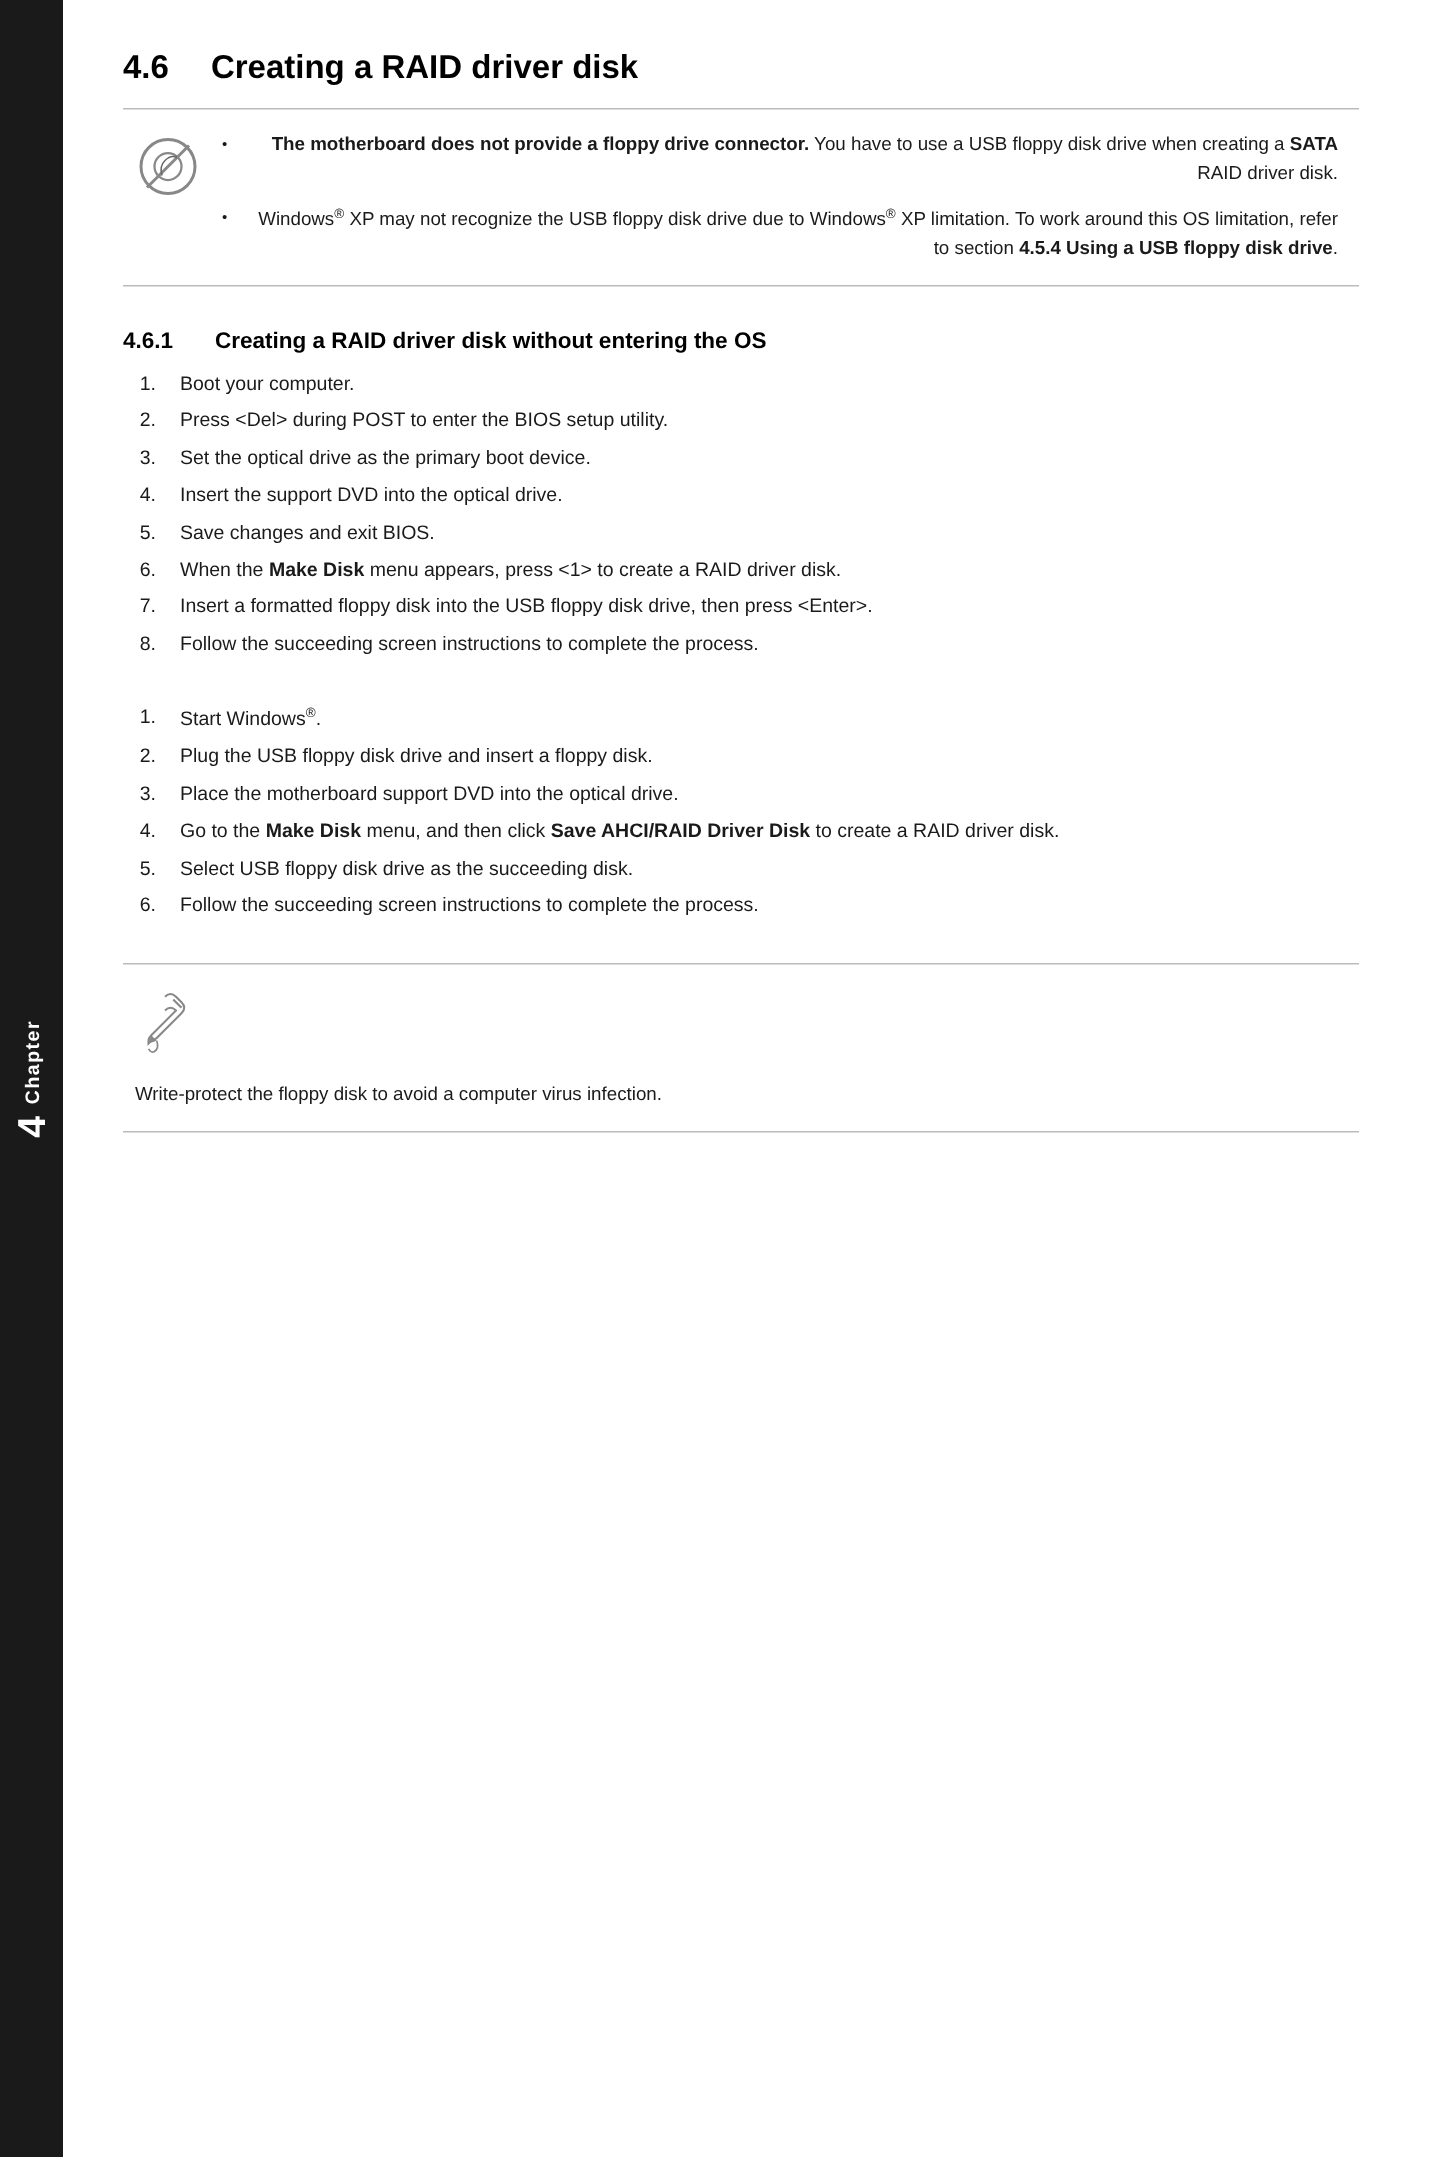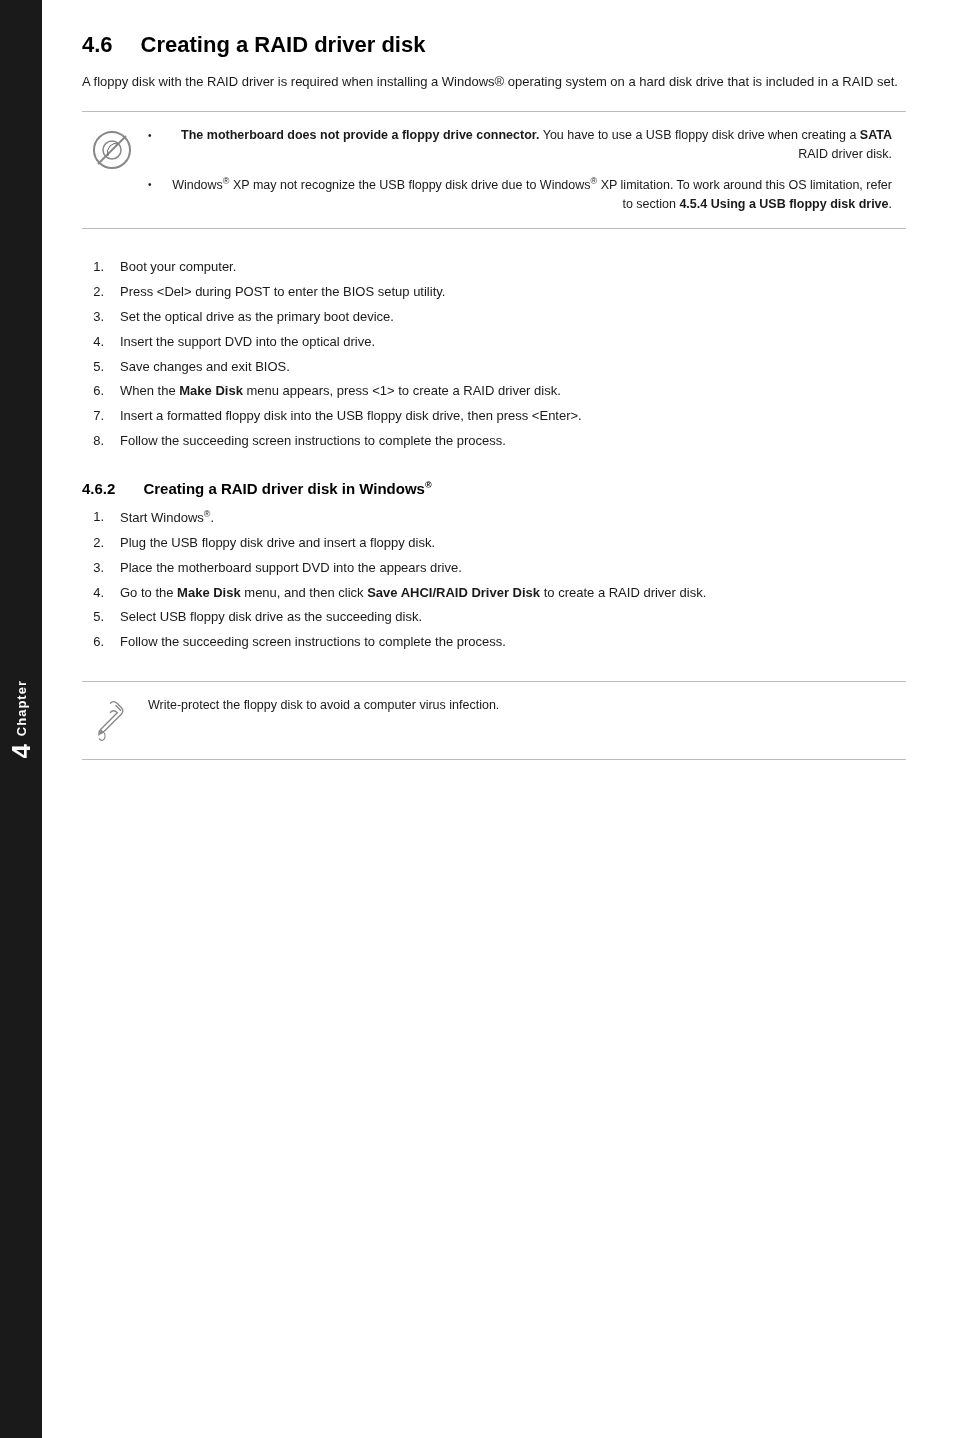--- a/index.html
+++ b/index.html
@@ -164,20 +164,21 @@
 
     .tip-box {
       border-top: 1px solid #bbb;
       border-bottom: 1px solid #bbb;
       padding: 14px 14px 14px 8px;
       margin-top: 14px;
       margin-bottom: 8px;
       display: flex;
       align-items: flex-start;
       gap: 14px;
+      flex-direction: column;
     }
 
     .tip-icon {
       width: 44px;
       flex-shrink: 0;
       margin-top: 2px;
     }
 
     .tip-icon svg {
       width: 40px;
@@ -218,21 +219,20 @@
     <span class="chapter-sidebar-text">Chapter</span>
     <span class="chapter-number">4</span>
   </div>
 
   <div class="main-content">
 
     <h1 class="section-title">
       <span class="section-num">4.6</span><span>Creating a RAID driver disk</span>
     </h1>
 
-    <p class="intro-text">A floppy disk with the RAID driver is required when installing a Windows® operating system on a hard disk drive that is included in a RAID set.</p>
 
     <div class="notice-box">
       <div class="notice-icon">
         
         <svg viewBox="0 0 44 44" fill="none" xmlns="http://www.w3.org/2000/svg">
           <circle cx="22" cy="22" r="18" stroke="#888" stroke-width="2" fill="none"></circle>
           <line x1="8" y1="36" x2="36" y2="8" stroke="#888" stroke-width="2"></line>
 
           <circle cx="22" cy="22" r="9" stroke="#888" stroke-width="1.5" fill="none"></circle>
           <path d="M18 28 Q16 22 20 18 Q24 14 28 16" stroke="#666" stroke-width="1" fill="none"></path>
@@ -247,20 +247,23 @@
         </div>
         <div class="notice-item">
           <span class="bullet">•</span>
           <span class="notice-item-text">
             Windows<span class="superscript">®</span> XP may not recognize the USB floppy disk drive due to Windows<span class="superscript">®</span> XP limitation. To work around this OS limitation, refer to section <b>4.5.4 Using a USB floppy disk drive</b>.
           </span>
         </div>
       </div>
     </div>
 
+    <h2 class="subsection-title">
+      <span class="sub-num">4.6.1</span><span>Creating a RAID driver disk without entering the OS</span>
+    </h2>
 
 
     <ol class="numbered-list">
       <li>
         <span class="list-num">1.</span>
         <span class="list-text">Boot your computer.</span>
       </li>
       <li>
         <span class="list-num">2.</span>
         <span class="list-text">Press &lt;Del&gt; during POST to enter the BIOS setup utility.</span>
@@ -284,37 +287,34 @@
       <li>
         <span class="list-num">7.</span>
         <span class="list-text">Insert a formatted floppy disk into the USB floppy disk drive, then press &lt;Enter&gt;.</span>
       </li>
       <li>
         <span class="list-num">8.</span>
         <span class="list-text">Follow the succeeding screen instructions to complete the process.</span>
       </li>
     </ol>
 
-    <h2 class="subsection-title">
-      <span class="sub-num">4.6.2</span><span>Creating a RAID driver disk in Windows<span class="superscript">®</span></span>
-    </h2>
 
 
     <ol class="numbered-list">
       <li>
         <span class="list-num">1.</span>
         <span class="list-text">Start Windows<span class="superscript">®</span>.</span>
       </li>
       <li>
         <span class="list-num">2.</span>
         <span class="list-text">Plug the USB floppy disk drive and insert a floppy disk.</span>
       </li>
       <li>
         <span class="list-num">3.</span>
-        <span class="list-text">Place the motherboard support DVD into the appears drive.</span>
+        <span class="list-text">Place the motherboard support DVD into the optical drive.</span>
       </li>
       <li>
         <span class="list-num">4.</span>
         <span class="list-text">Go to the <b>Make Disk</b> menu, and then click <b>Save AHCI/RAID Driver Disk</b> to create a RAID driver disk.</span>
       </li>
       <li>
         <span class="list-num">5.</span>
         <span class="list-text">Select USB floppy disk drive as the succeeding disk.</span>
       </li>
       <li>

